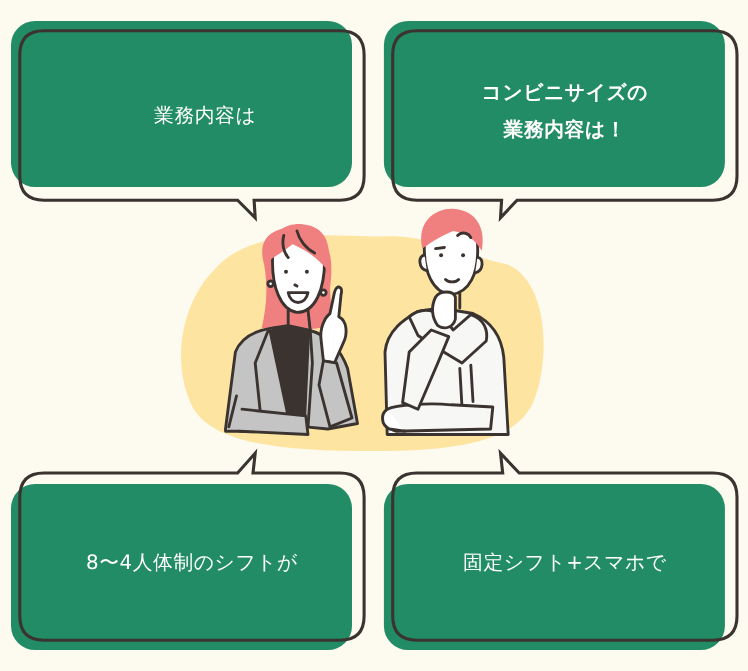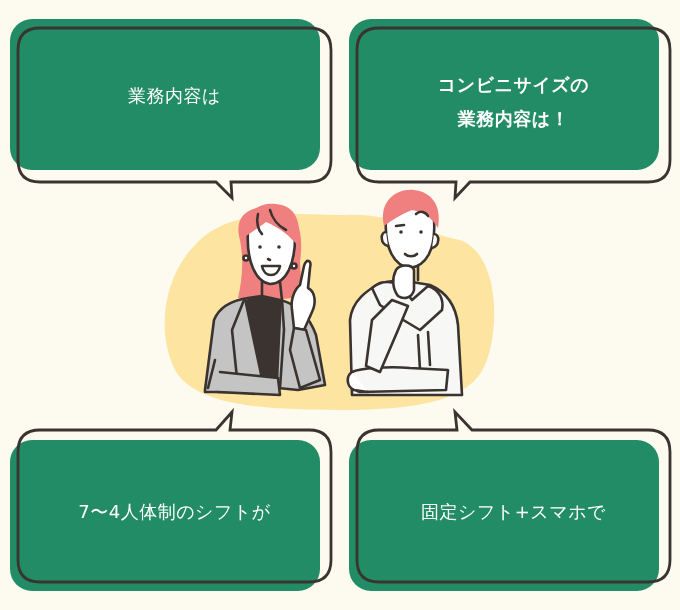--- a/index.html
+++ b/index.html
@@ -108,21 +108,21 @@
     <path d="M396,270 C400,264 412,264 414,270 L414,290 C412,298 404,300 398,296 C392,288 392,278 396,270 Z" fill="#ffffff"></path>
   </g>
 </svg>
 
 <div class="bubble" style="left:0;top:0;width:340px;height:200px;">
   <div class="fill" style="left:10px;top:19px;width:310px;height:151px;"></div>
   <svg class="outline" width="340" height="210">
     <path d="M40,28 L309,28 Q331,28 331,50 L331,160 Q331,182 309,182 L231,182 L232,198 L216,182 L40,182 Q18,182 18,160 L18,50 Q18,28 40,28 Z" fill="none" stroke="#3a3330" stroke-width="2.8" stroke-linejoin="miter"></path>
     <path d="M18,165 L18,160 Q18,182 40,182 L216,182 L232,198 L231,182 L309,182 Q331,182 331,160 L331,165" fill="none" stroke="none"></path>
   </svg>
-  <div class="text" style="left:18px;top:44px;width:313px;height:104px;">
+  <div class="text" style="left:18px;top:54px;width:313px;height:104px;padding-left:12px;">
     <span>業務内容は</span>
   </div>
 </div>
 
 <div class="bubble" style="left:0;top:0;width:680px;height:200px;">
   <div class="fill" style="left:349px;top:19px;width:310px;height:151px;"></div>
   <svg class="outline" width="680" height="210">
     <path d="M379,28 L648,28 Q670,28 670,50 L670,160 Q670,182 648,182 L470,182 L455,198 L456,182 L379,182 Q357,182 357,160 L357,50 Q357,28 379,28 Z" fill="none" stroke="#3a3330" stroke-width="2.8" stroke-linejoin="miter"></path>
   </svg>
   <div class="text" style="left:357px;top:50px;width:313px;height:104px;font-weight:bold;">
@@ -130,21 +130,21 @@
     <span>業務内容は！</span>
   </div>
 </div>
 
 <div class="bubble" style="left:0;top:0;width:340px;height:610px;">
   <div class="fill" style="left:10px;top:440px;width:310px;height:151px;"></div>
   <svg class="outline" width="340" height="610">
     <path d="M40,430 L216,430 L232,412 L230,430 L309,430 Q331,430 331,452 L331,560 Q331,582 309,582 L40,582 Q18,582 18,560 L18,452 Q18,430 40,430 Z" fill="none" stroke="#3a3330" stroke-width="2.8" stroke-linejoin="miter"></path>
   </svg>
   <div class="text" style="left:18px;top:460px;width:313px;height:104px;">
-    <span>7〜4人体制のシフトが</span>
+    <span>8〜4人体制のシフトが</span>
   </div>
 </div>
 
 <div class="bubble" style="left:0;top:0;width:680px;height:610px;">
   <div class="fill" style="left:349px;top:440px;width:310px;height:151px;"></div>
   <svg class="outline" width="680" height="610">
     <path d="M379,430 L457,430 L455,412 L472,430 L648,430 Q670,430 670,452 L670,560 Q670,582 648,582 L379,582 Q357,582 357,560 L357,452 Q357,430 379,430 Z" fill="none" stroke="#3a3330" stroke-width="2.8" stroke-linejoin="miter"></path>
   </svg>
   <div class="text" style="left:357px;top:460px;width:313px;height:104px;">
     <span>固定シフト+スマホで</span>

